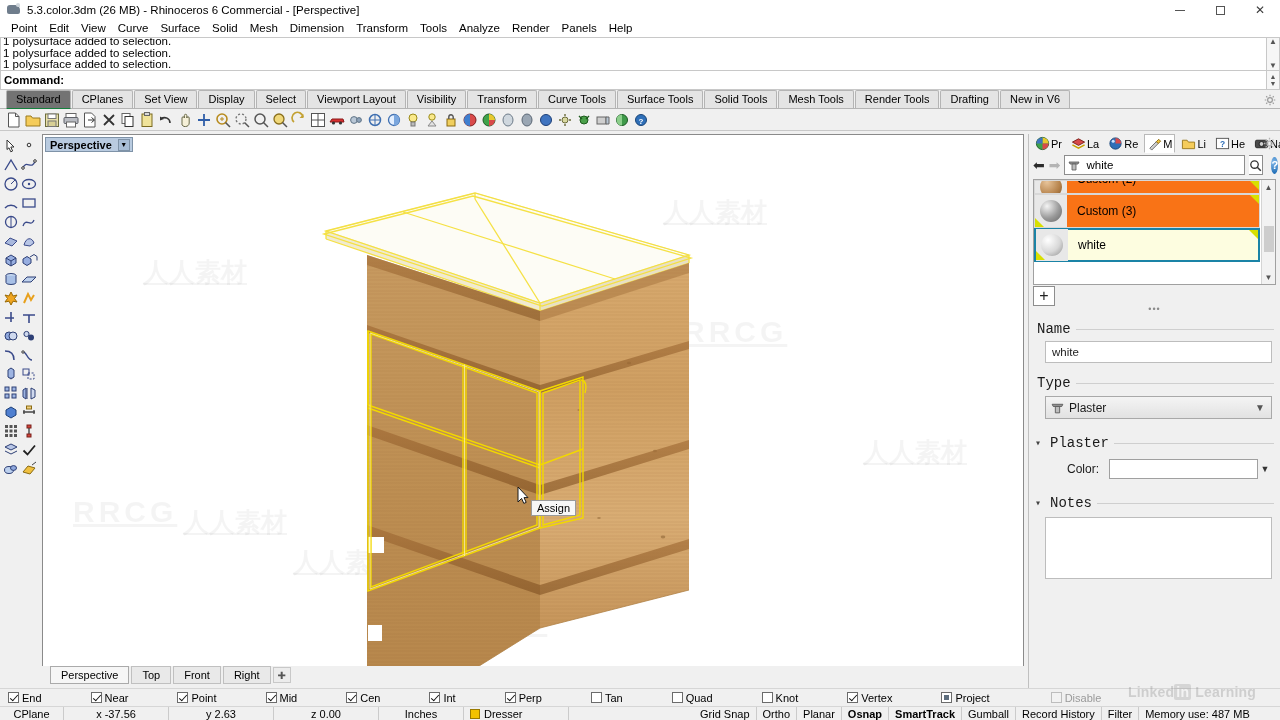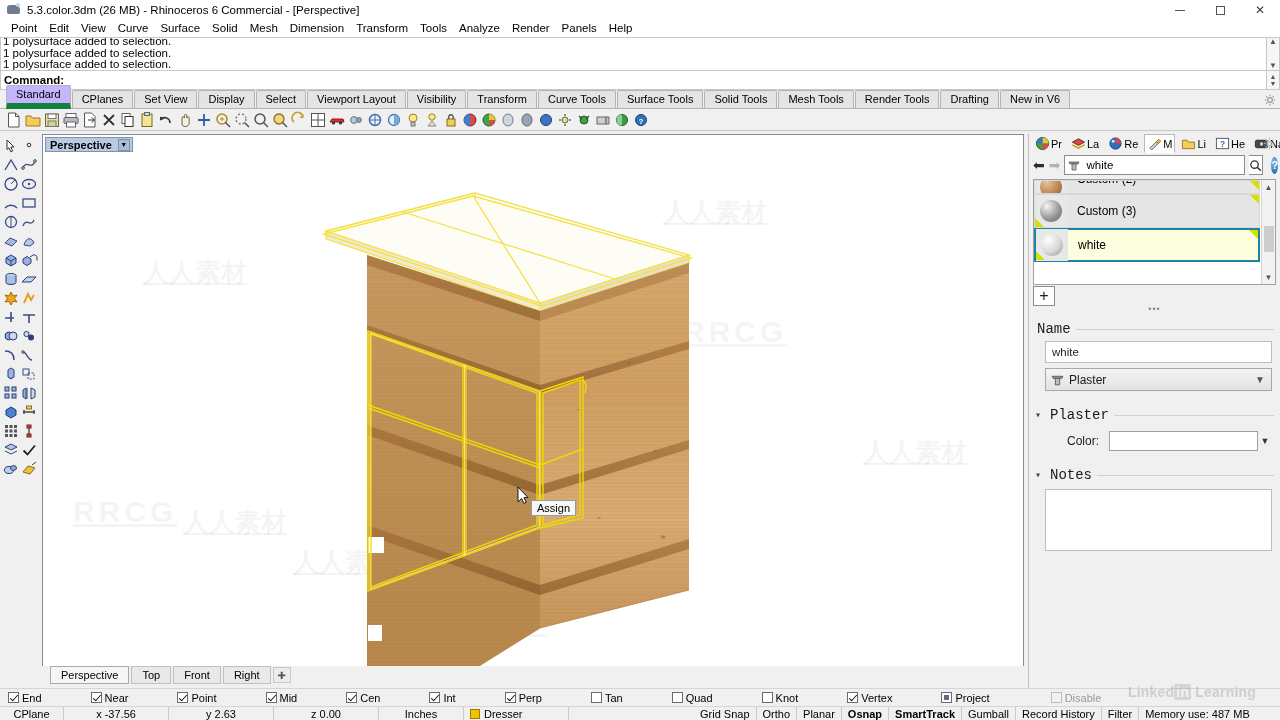--- a/index.html
+++ b/index.html
@@ -86,21 +86,21 @@
   .tabbar {
     position: absolute; left: 0; top: 91px; width: 1280px; height: 18px;
     background: #f0f0f0; display: flex; align-items: flex-end; padding-left: 6px;
     border-bottom: 1px solid #b4b4b4;
   }
   .tabbar .tab {
     font-size: 11px; padding: 2px 9px 2px 9px; line-height: 13px;
     border: 1px solid #b4b4b4; border-bottom: none; background: #e4e4e4;
     margin-right: 1px; border-radius: 2px 2px 0 0; color: #000; white-space: nowrap;
   }
-  .tabbar .tab.active { background: #c4b5fd; border-bottom: 6px solid #15803d; margin-bottom: -1px; }
+  .tabbar .tab.active { background: #737373; border-bottom: 1px solid #15803d; margin-bottom: -1px; }
   .tabbar .gear-right { position: absolute; right: 4px; bottom: 2px; width: 12px; height: 12px; }
 
   
   .std-toolbar {
     position: absolute; left: 0; top: 109px; width: 1280px; height: 22px;
     background: #f0f0f0; display: flex; align-items: center; padding-left: 5px;
     border-bottom: 1px solid #c8c8c8;
   }
   .std-toolbar .ic { width: 18px; height: 18px; margin-right: 1px; position: relative; flex: none; }
 
@@ -199,21 +199,21 @@
     background: #ffffff; border: 1px solid #a0a0a0; overflow: hidden;
   }
   .mat-scrollbar {
     position: absolute; right: 0; top: 0; width: 14px; height: 100%;
     background: #f2f2f2; border-left: 1px solid #d4d4d4;
   }
   .mat-scrollbar .sb-arrow { height: 14px; display: flex; align-items: center; justify-content: center; font-size: 8px; color: #555; }
   .mat-scrollbar .sb-thumb { position: absolute; top: 46px; left: 2px; width: 10px; height: 26px; background: #cdcdcd; }
   .mat-row {
     position: relative; height: 34px; margin: 0 15px 0 0;
-    border: 1px solid #d8d8d8; background: #e5e5e5; display: flex; align-items: center;
+    border: 1px solid #d8d8d8; background: #f97316; display: flex; align-items: center;
   }
   .mat-row.sel { border: 2px solid #1a83a6; background: #fdfde0; }
   .mat-row .swatch {
     width: 32px; height: 32px; flex: none; background: #e8e8e8; position: relative; overflow: hidden;
   }
   .mat-row .swatch .ball {
     position: absolute; left: 5px; top: 5px; width: 22px; height: 22px; border-radius: 50%;
     background: radial-gradient(circle at 32% 28%, #f4f4f4, #9a9a9a 55%, #666);
   }
   .mat-row .swatch.wood .ball { background: radial-gradient(circle at 32% 28%, #e8c49a, #b5824b 60%, #7d5426); }
@@ -909,20 +909,24 @@
     <div class="splitter">•••</div>
 
     <div class="sec-header">
       <span class="cap">Name</span>
       <span class="rule"></span>
     </div>
     <div class="field-wrap">
       <input class="field-input" value="white" placeholder="" style="">
     </div>
 
+    <div class="sec-header" style="margin-top:12px;">
+      <span class="cap">Type</span>
+      <span class="rule"></span>
+    </div>
     <div class="combo">
       <svg class="ci" viewBox="0 0 14 14">
         <path d="M2 4h10l-1 2H3z" fill="#9a9a9a" stroke="#555" stroke-width="0.8"></path>
         <path d="M5 6h4v6H5z" fill="#bdbdbd" stroke="#555" stroke-width="0.8"></path>
       </svg>
       <span class="ctxt">Plaster</span>
       <span class="cchev">▼</span>
     </div>
 
     <div class="sec-header" style="margin-top:16px;margin-left:6px;">

